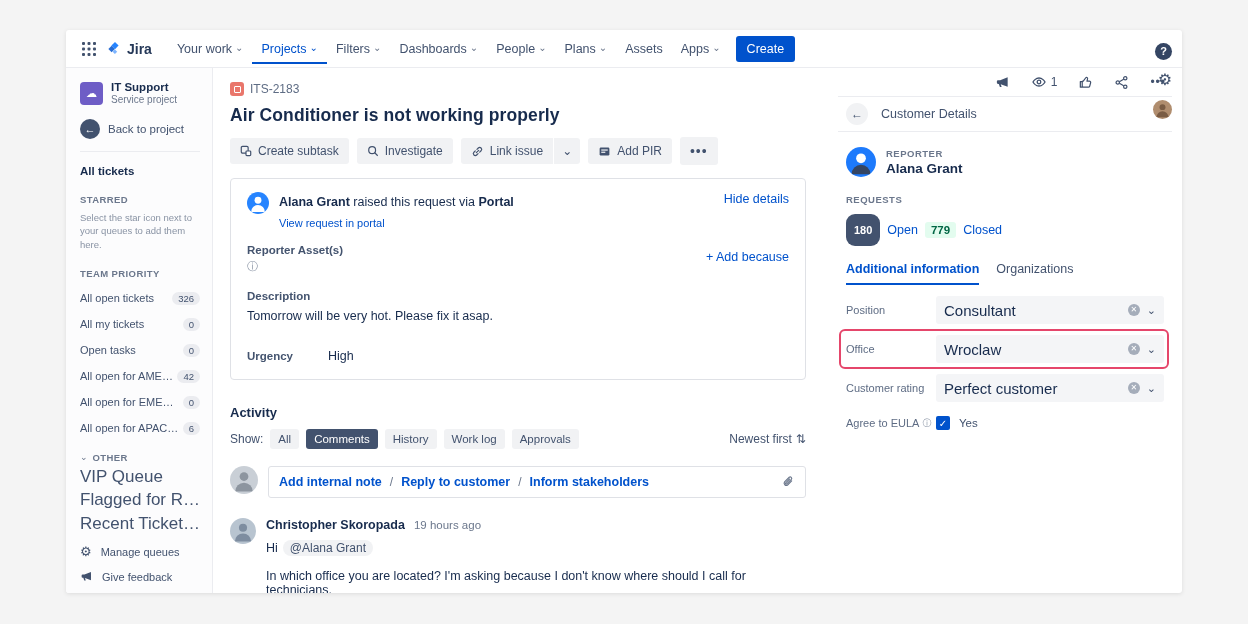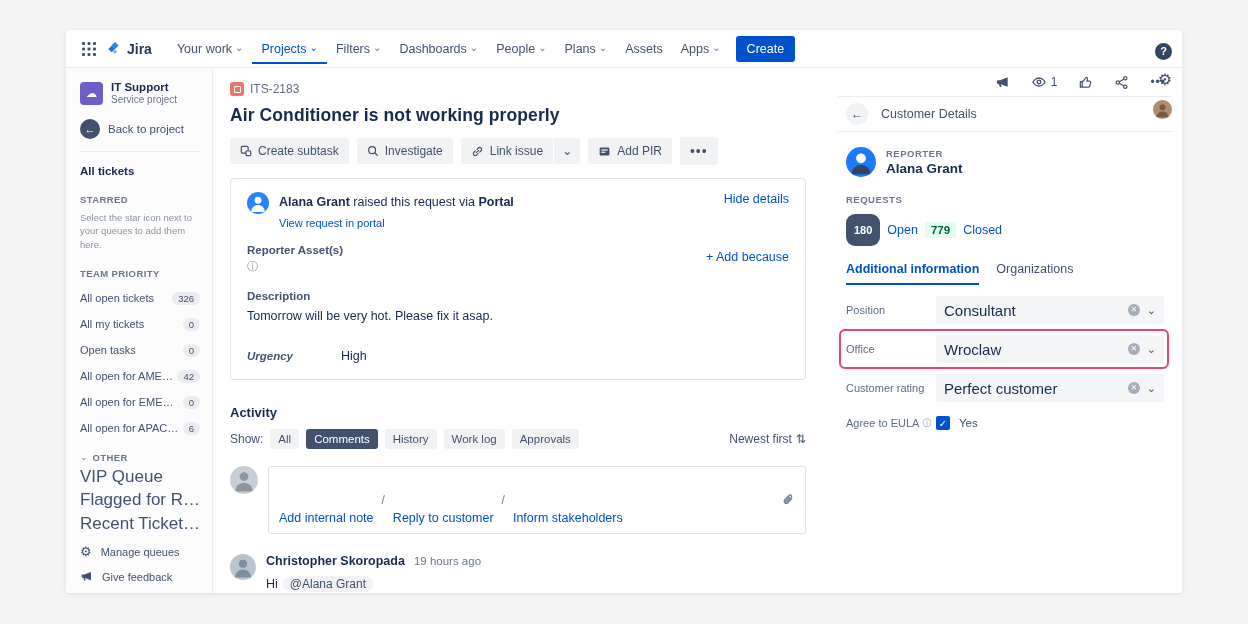--- a/index.html
+++ b/index.html
@@ -66,33 +66,33 @@
   .card-head-text b { font-weight:700; }
   .hide-details { margin-left:auto; color:#0052cc; font-size:12.5px; }
   .view-portal { color:#0052cc; font-size:11px; margin:3px 0 0 32px; }
   .assets-row { display:flex; align-items:flex-start; margin-top:15px; }
   .fld-label { font-size:11.5px; font-weight:700; color:#44546f; }
   .info-glyph { font-size:11px; color:#8993a4; margin-top:3px; display:inline-block; }
   .add-object { margin-left:auto; color:#0052cc; font-size:12.5px; font-weight:500; margin-top:6px; }
   .desc-block { margin-top:16px; }
   .desc-text { font-size:12.5px; color:#172b4d; margin-top:7px; }
   .urgency-row { display:flex; margin-top:26px; align-items:center; }
-  .urgency-row .fld-label { width:94px;font-style:italic; }
+  .urgency-row .fld-label { width:81px; }
   .urgency-val { font-size:12.5px; color:#172b4d; }
 
   .activity { margin-top:25px; }
   .activity-title { font-size:13px; font-weight:700; color:#172b4d; }
   .show-row { display:flex; align-items:center; gap:7px; margin-top:9px; width:576px; }
   .show-label { font-size:12px; color:#42526e; }
   .chip { background:#f1f2f4; border-radius:3px; padding:4px 8px; font-size:11.5px; color:#42526e; white-space:nowrap; }
   .chip.selected { background:#42526e; color:#fff; }
   .sort { margin-left:auto; font-size:12px; color:#42526e; display:flex; gap:4px; align-items:center; }
   .composer-row { display:flex; gap:10px; margin-top:17px; width:576px; align-items:flex-start; }
   .composer-box { flex:1; border:1px solid #dfe1e6; border-radius:3px; padding:8px 10px; display:flex; align-items:center; gap:8px; }
-  .composer-link { color:#0052cc; font-size:12.5px; font-weight:400;margin-top:36px; }
+  .composer-link { color:#0052cc; font-size:12.5px; font-weight:700; }
   .slash-sep { color:#6b778c; font-size:12px; }
   .clip { margin-left:auto; }
   .pro-tip { margin:6px 0 0 38px; font-size:10.5px; color:#6b778c; display:flex; gap:4px; align-items:center; }
   .pro-tip b { color:#44546f; }
   .kbd { border:1px solid #c1c7d0; background:#f4f5f7; border-radius:2px; font-size:9.5px; padding:0 3px; color:#42526e; }
   .comment { display:flex; gap:10px; margin-top:20px; width:576px; }
   .comment-body { flex:1; }
   .comment-meta { display:flex; gap:9px; align-items:baseline; }
   .comment-author { font-size:12.5px; font-weight:700; color:#172b4d; }
   .comment-time { font-size:11.5px; color:#6b778c; }

